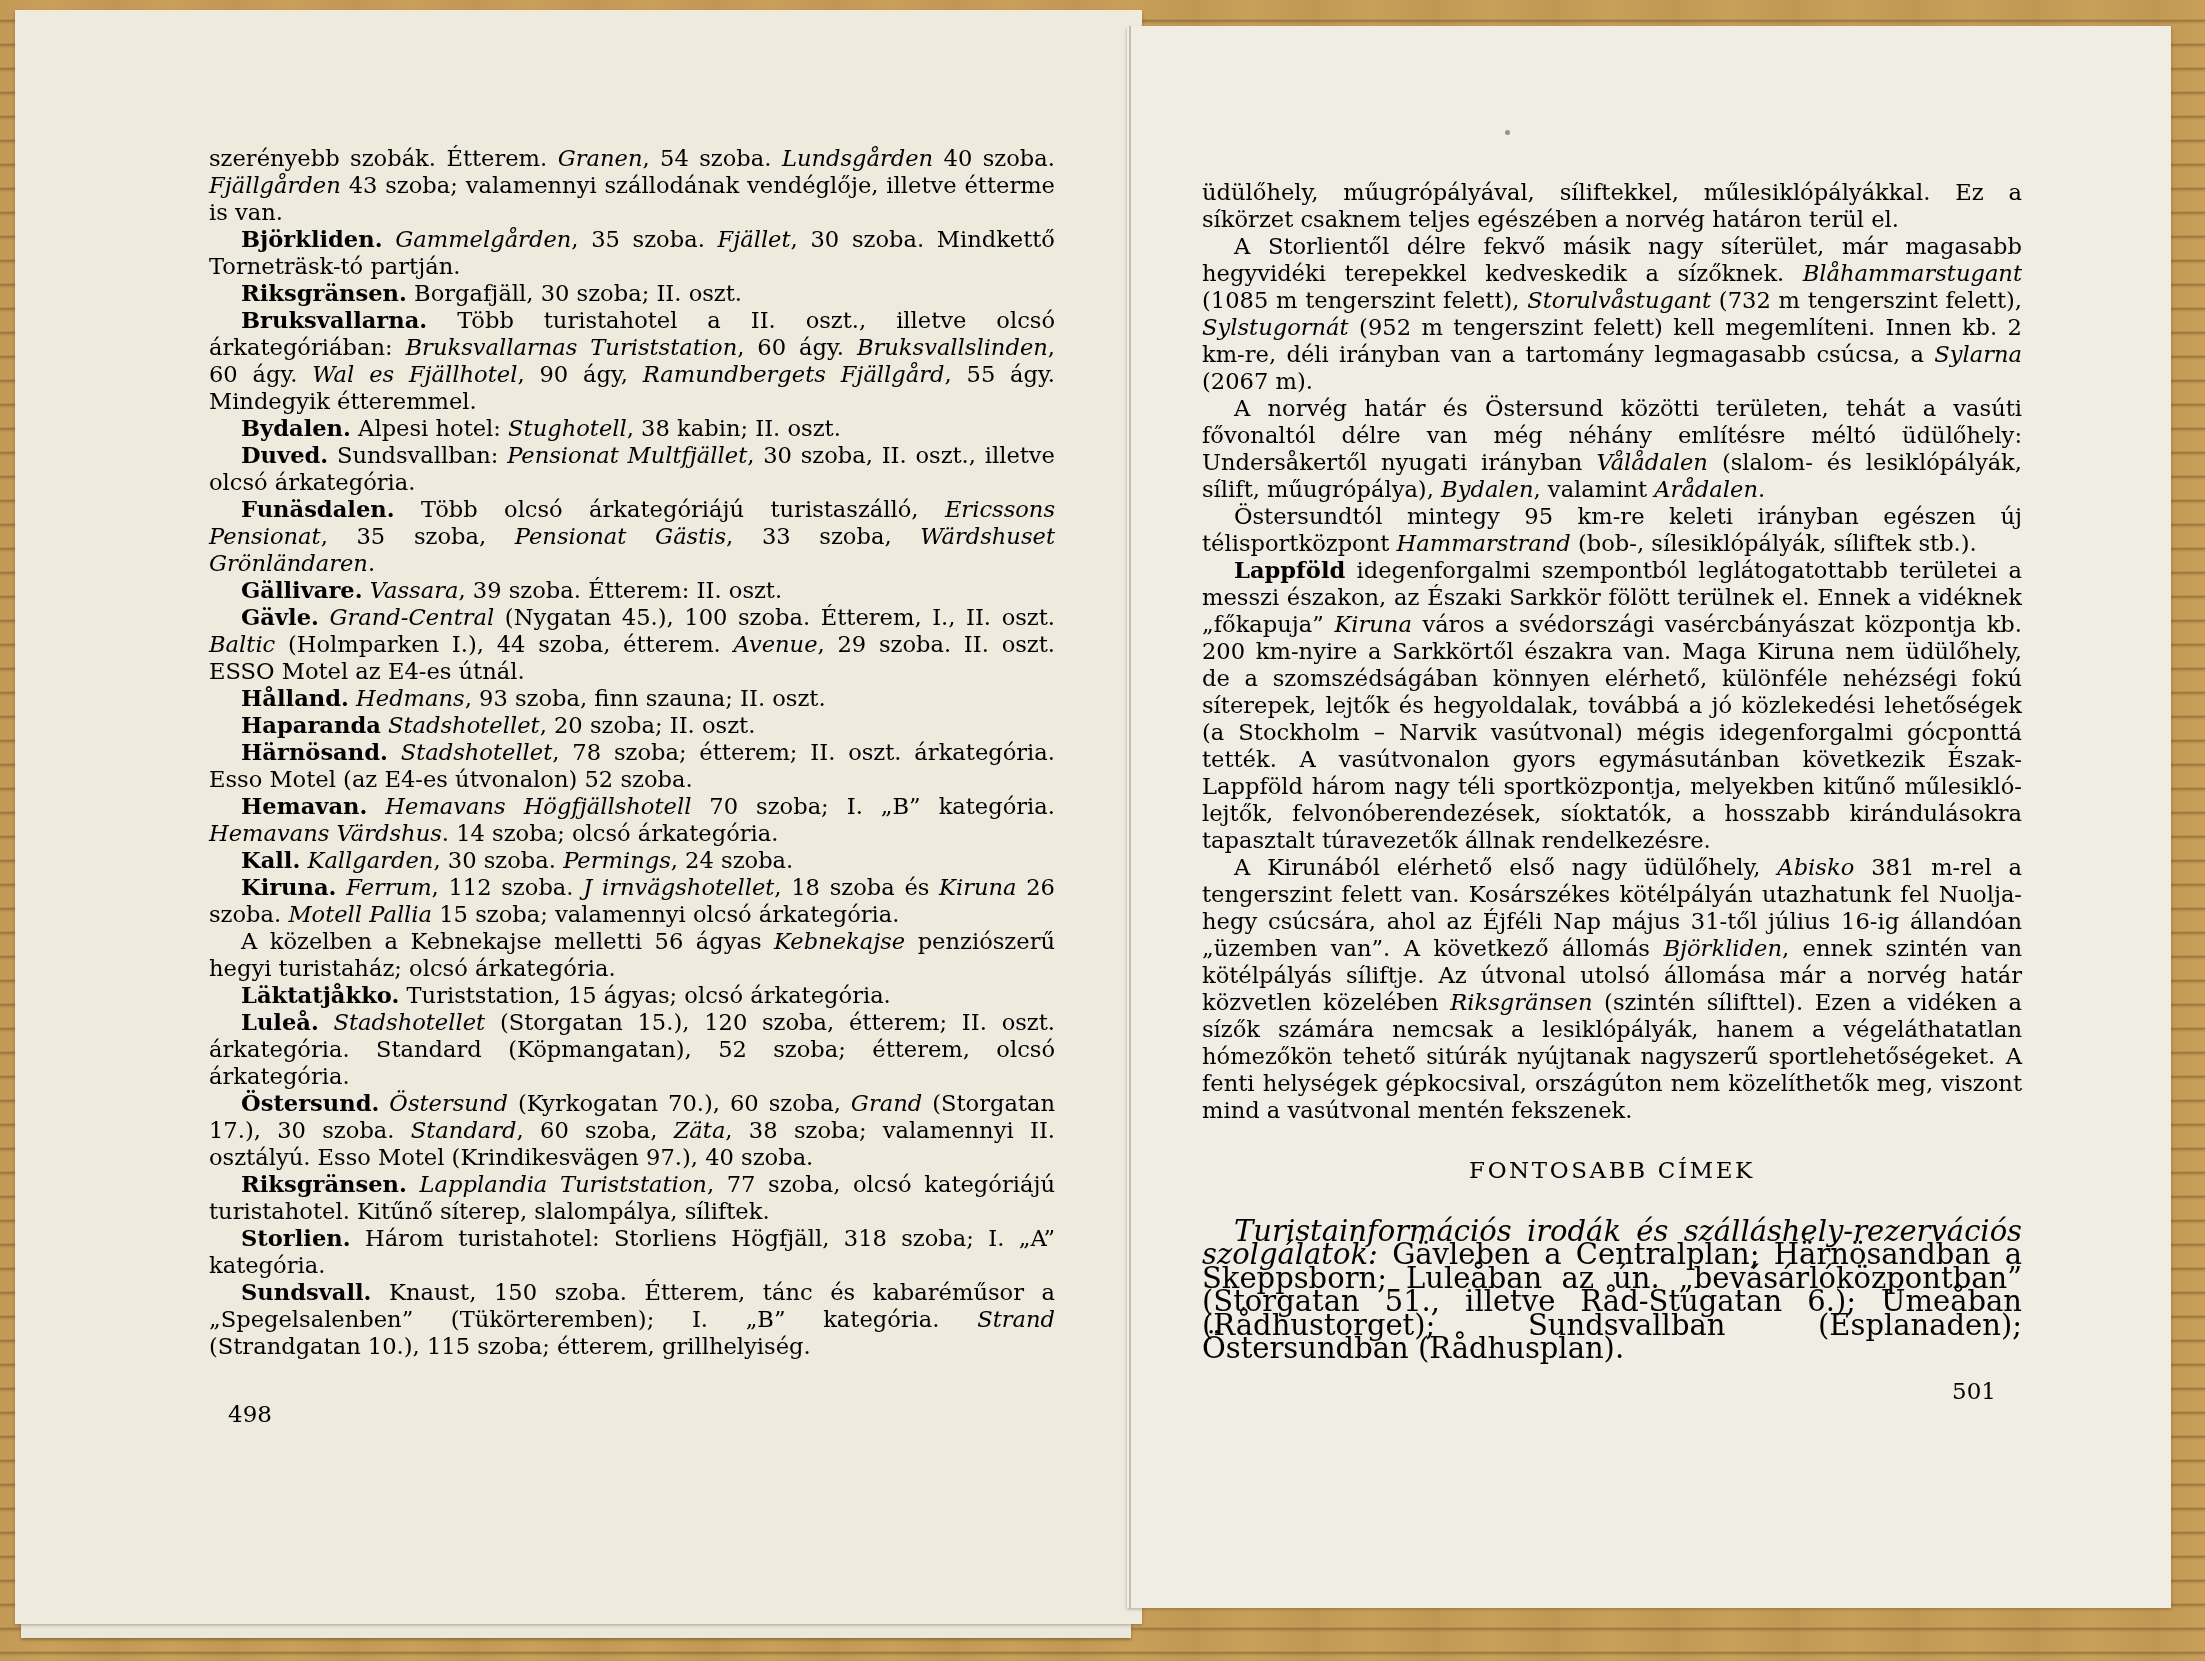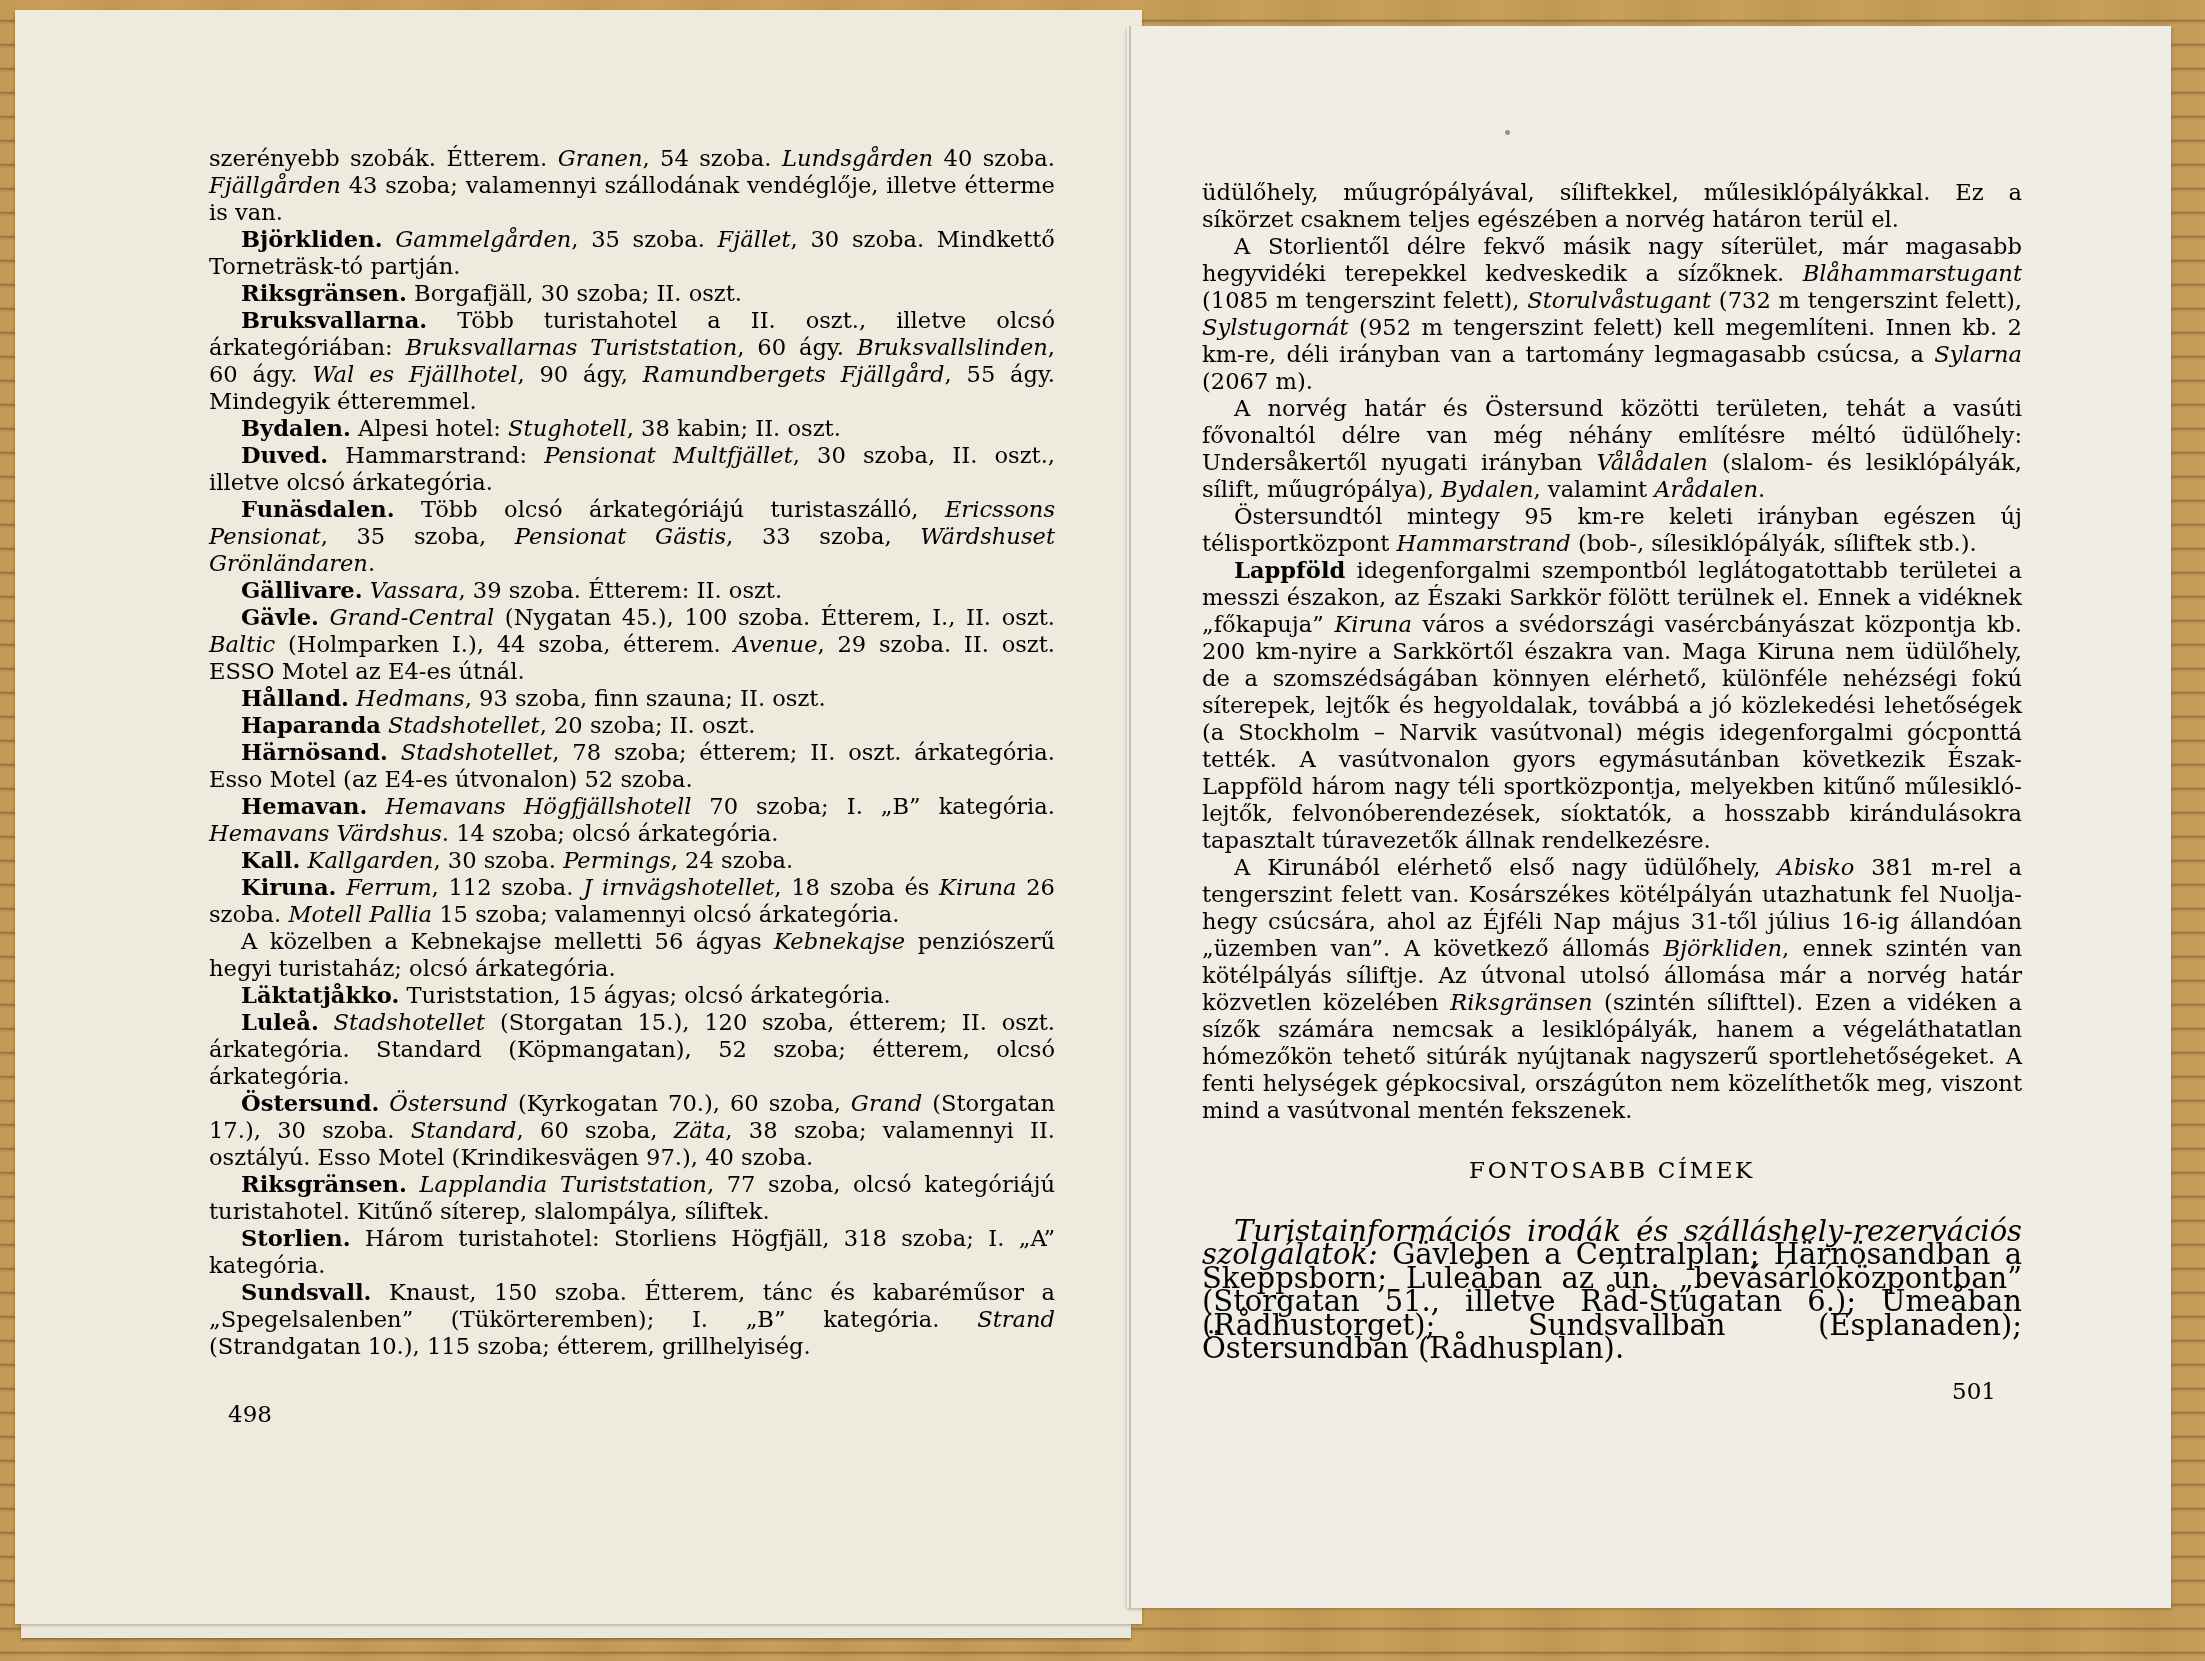--- a/index.html
+++ b/index.html
@@ -59,21 +59,21 @@
 <div class="page page-right"></div>
 <div class="gutter-line"></div>
 <div class="dot"></div>
 
 <div class="text-block left-block" id="left-text">
     <p class="noindent"><span>szerényebb szobák. Étterem. </span><span class="it">Granen</span><span>, 54 szoba. </span><span class="it">Lundsgården</span><span> 40 szoba. </span><span class="it">Fjällgården</span><span> 43 szoba; valamennyi szállodának vendéglője, illetve étterme is van.</span></p>
     <p><span class="hd">Björkliden.</span><span> </span><span class="it">Gammelgården</span><span>, 35 szoba. </span><span class="it">Fjället</span><span>, 30 szoba. Mindkettő Torneträsk-tó partján.</span></p>
     <p><span class="hd">Riksgränsen.</span><span> Borgafjäll, 30 szoba; II. oszt.</span></p>
     <p><span class="hd">Bruksvallarna.</span><span> Több turistahotel a II. oszt., illetve olcsó árkategóriában: </span><span class="it">Bruksvallarnas Turiststation</span><span>, 60 ágy. </span><span class="it">Bruksvallslinden</span><span>, 60 ágy. </span><span class="it">Wal es Fjällhotel</span><span>, 90 ágy, </span><span class="it">Ramundbergets Fjällgård</span><span>, 55 ágy. Mindegyik étteremmel.</span></p>
     <p><span class="hd">Bydalen.</span><span> Alpesi hotel: </span><span class="it">Stughotell</span><span>, 38 kabin; II. oszt.</span></p>
-    <p><span class="hd">Duved.</span><span> Hammarstrand: </span><span class="it">Pensionat Multfjället</span><span>, 30 szoba, II. oszt., illetve olcsó árkategória.</span></p>
+    <p><span class="hd">Duved.</span><span> Sundsvallban: </span><span class="it">Pensionat Multfjället</span><span>, 30 szoba, II. oszt., illetve olcsó árkategória.</span></p>
     <p><span class="hd">Funäsdalen.</span><span> Több olcsó árkategóriájú turistaszálló, </span><span class="it">Ericssons Pensionat</span><span>, 35 szoba, </span><span class="it">Pensionat Gästis</span><span>, 33 szoba, </span><span class="it">Wärdshuset Grönländaren</span><span>.</span></p>
     <p><span class="hd">Gällivare.</span><span> </span><span class="it">Vassara</span><span>, 39 szoba. Étterem: II. oszt.</span></p>
     <p><span class="hd">Gävle.</span><span> </span><span class="it">Grand-Central</span><span> (Nygatan 45.), 100 szoba. Étterem, I., II. oszt. </span><span class="it">Baltic</span><span> (Holmparken I.), 44 szoba, étterem. </span><span class="it">Avenue</span><span>, 29 szoba. II. oszt. ESSO Motel az E4-es útnál.</span></p>
     <p><span class="hd">Hålland.</span><span> </span><span class="it">Hedmans</span><span>, 93 szoba, finn szauna; II. oszt.</span></p>
     <p><span class="hd">Haparanda</span><span> </span><span class="it">Stadshotellet</span><span>, 20 szoba; II. oszt.</span></p>
     <p><span class="hd">Härnösand.</span><span> </span><span class="it">Stadshotellet</span><span>, 78 szoba; étterem; II. oszt. árkategória. Esso Motel (az E4-es útvonalon) 52 szoba.</span></p>
     <p><span class="hd">Hemavan.</span><span> </span><span class="it">Hemavans Högfjällshotell</span><span> 70 szoba; I. „B” kategória. </span><span class="it">Hemavans Värdshus</span><span>. 14 szoba; olcsó árkategória.</span></p>
     <p><span class="hd">Kall.</span><span> </span><span class="it">Kallgarden</span><span>, 30 szoba. </span><span class="it">Permings</span><span>, 24 szoba.</span></p>
     <p><span class="hd">Kiruna.</span><span> </span><span class="it">Ferrum</span><span>, 112 szoba. </span><span class="it">J irnvägshotellet</span><span>, 18 szoba és </span><span class="it">Kiruna</span><span> 26 szoba. </span><span class="it">Motell Pallia</span><span> 15 szoba; valamennyi olcsó árkategória.</span></p>
     <p><span>A közelben a Kebnekajse melletti 56 ágyas </span><span class="it">Kebnekajse</span><span> penziószerű hegyi turistaház; olcsó árkategória.</span></p>

